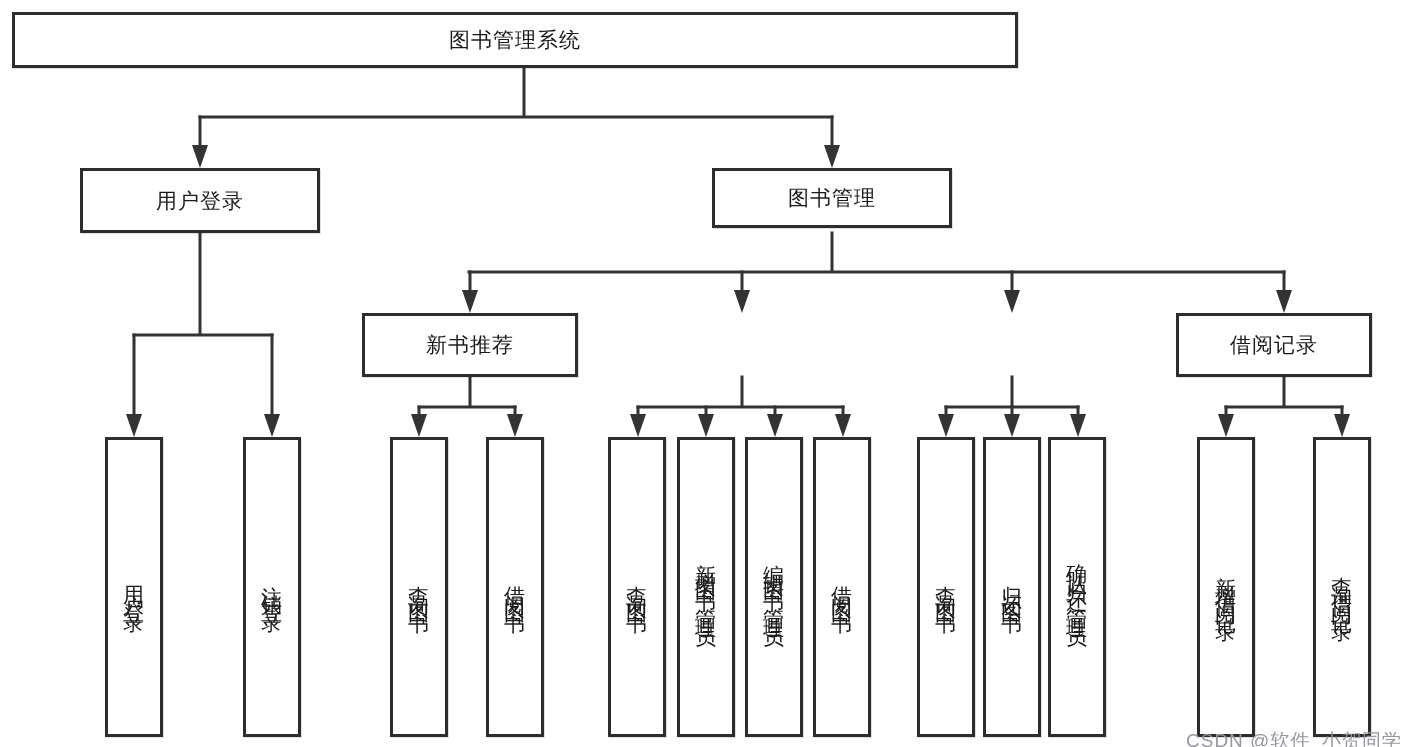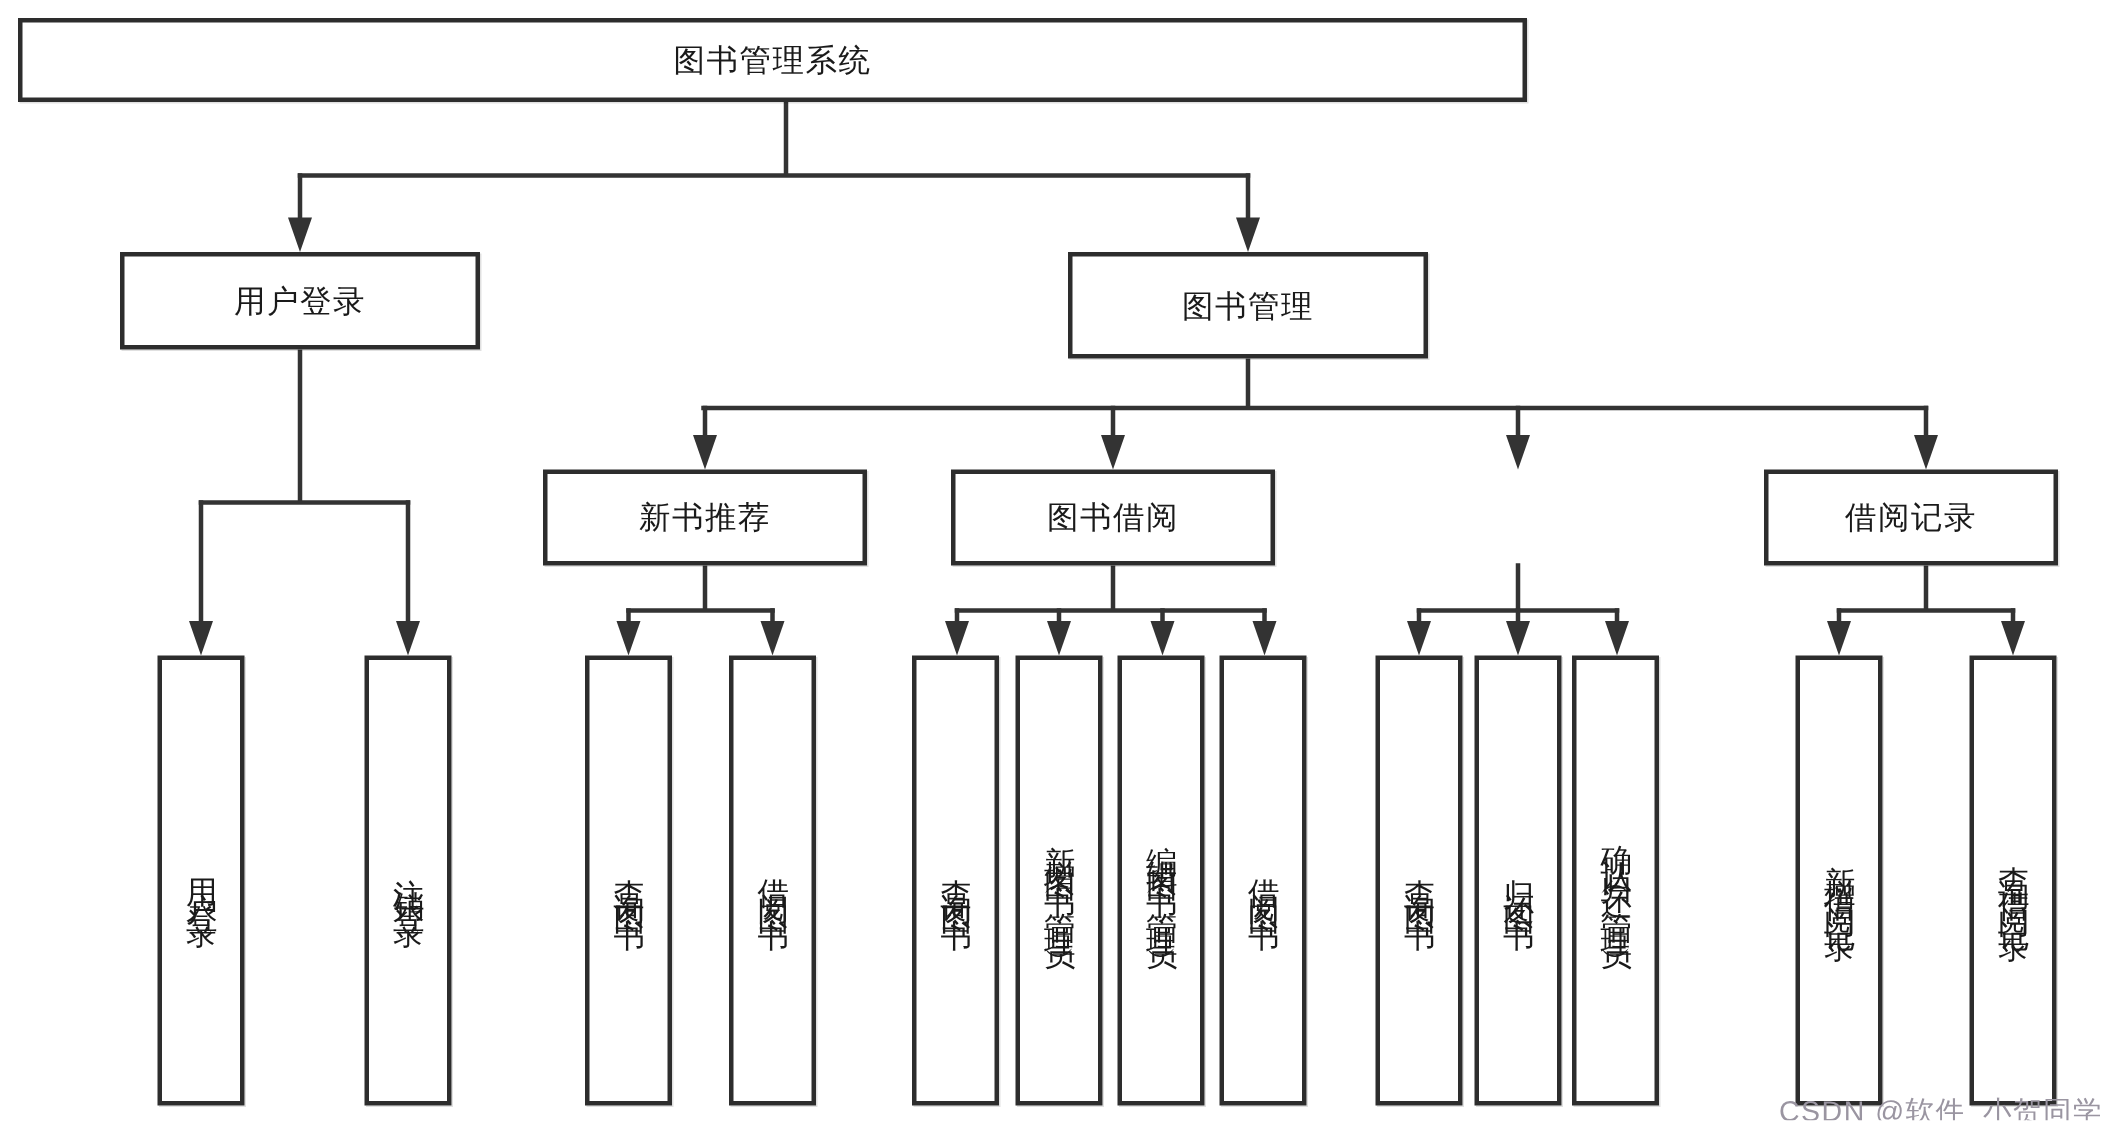--- a/index.html
+++ b/index.html
@@ -94,29 +94,26 @@
     </g>
   </svg>
 
   <div class="node h" style="left:12px; top:12px; width:1006px; height:56px;">
     <span>图书管理系统</span>
   </div>
 
   <div class="node h" style="left:80px; top:168px; width:240px; height:65px;">
     <span>用户登录</span>
   </div>
-  <div class="node h" style="left:712px; top:168px; width:240px; height:71px;">
+  <div class="node h" style="left:712px; top:168px; width:240px; height:60px;">
     <span>图书管理</span>
   </div>
 
   <div class="node h" style="left:362px; top:313px; width:216px; height:64px;">
     <span>新书推荐</span>
-  </div>
-  <div class="node h" style="left:634px; top:313px; width:216px; height:64px;">
-    <span>图书借阅</span>
   </div>
   <div class="node h" style="left:1176px; top:313px; width:196px; height:64px;">
     <span>借阅记录</span>
   </div>
 
   <div class="node v" style="left:105px; top:437px; width:58px; height:300px;">
     <span class="vtext">用户登录</span>
   </div>
   <div class="node v" style="left:243px; top:437px; width:58px; height:300px;">
     <span class="vtext">注销登录</span>

